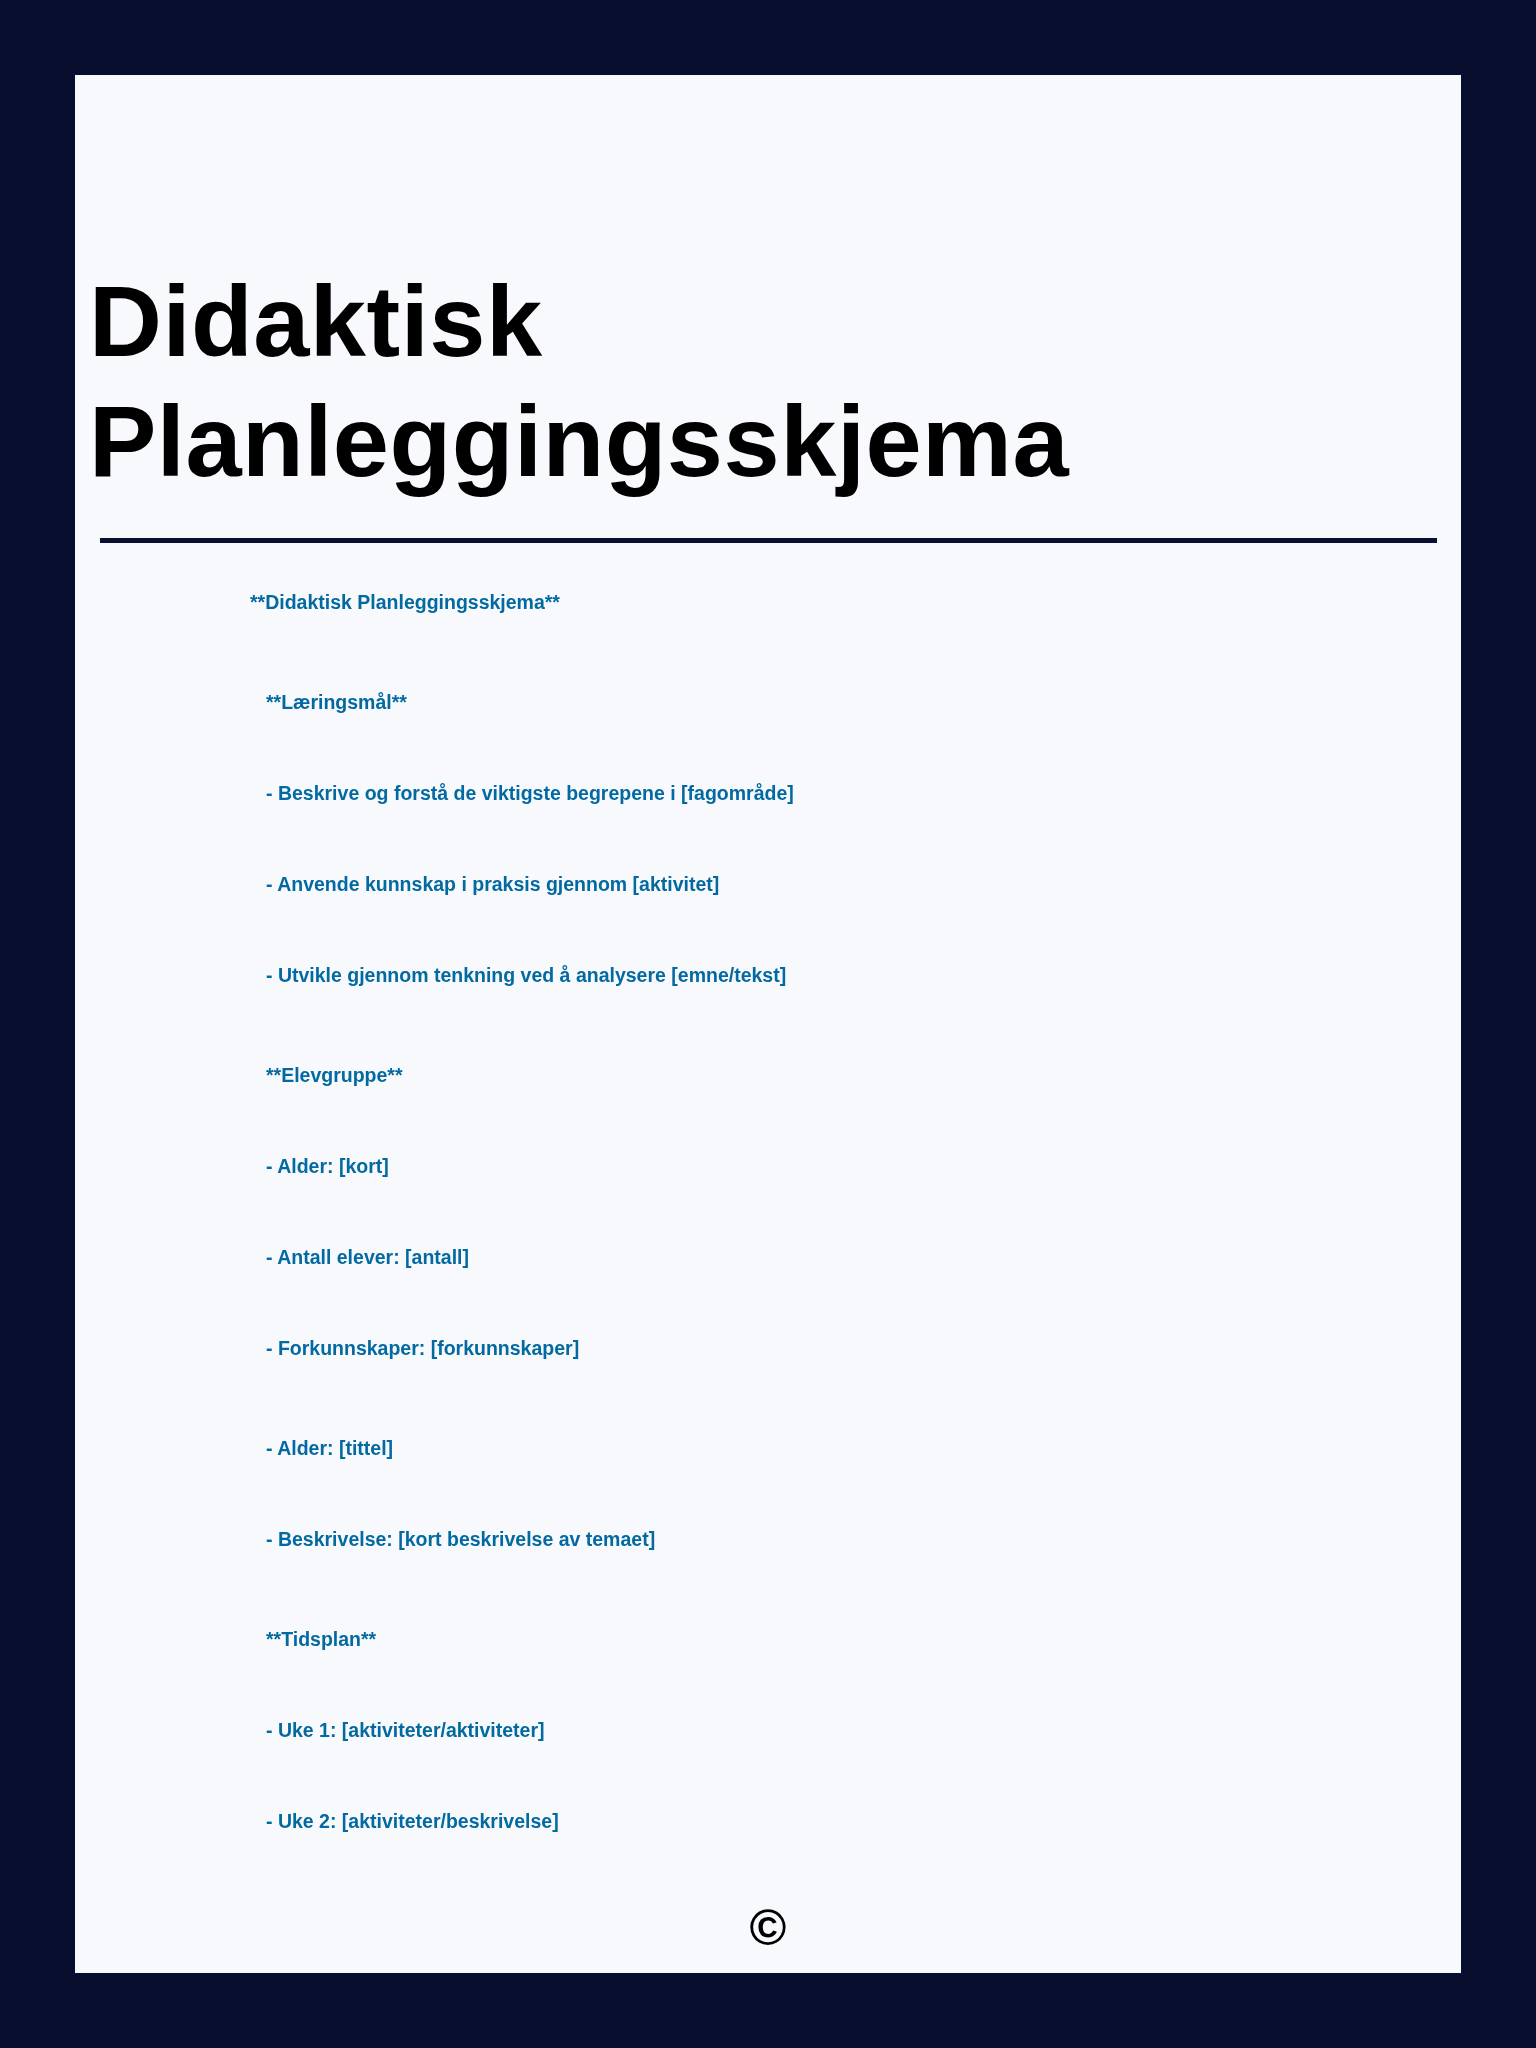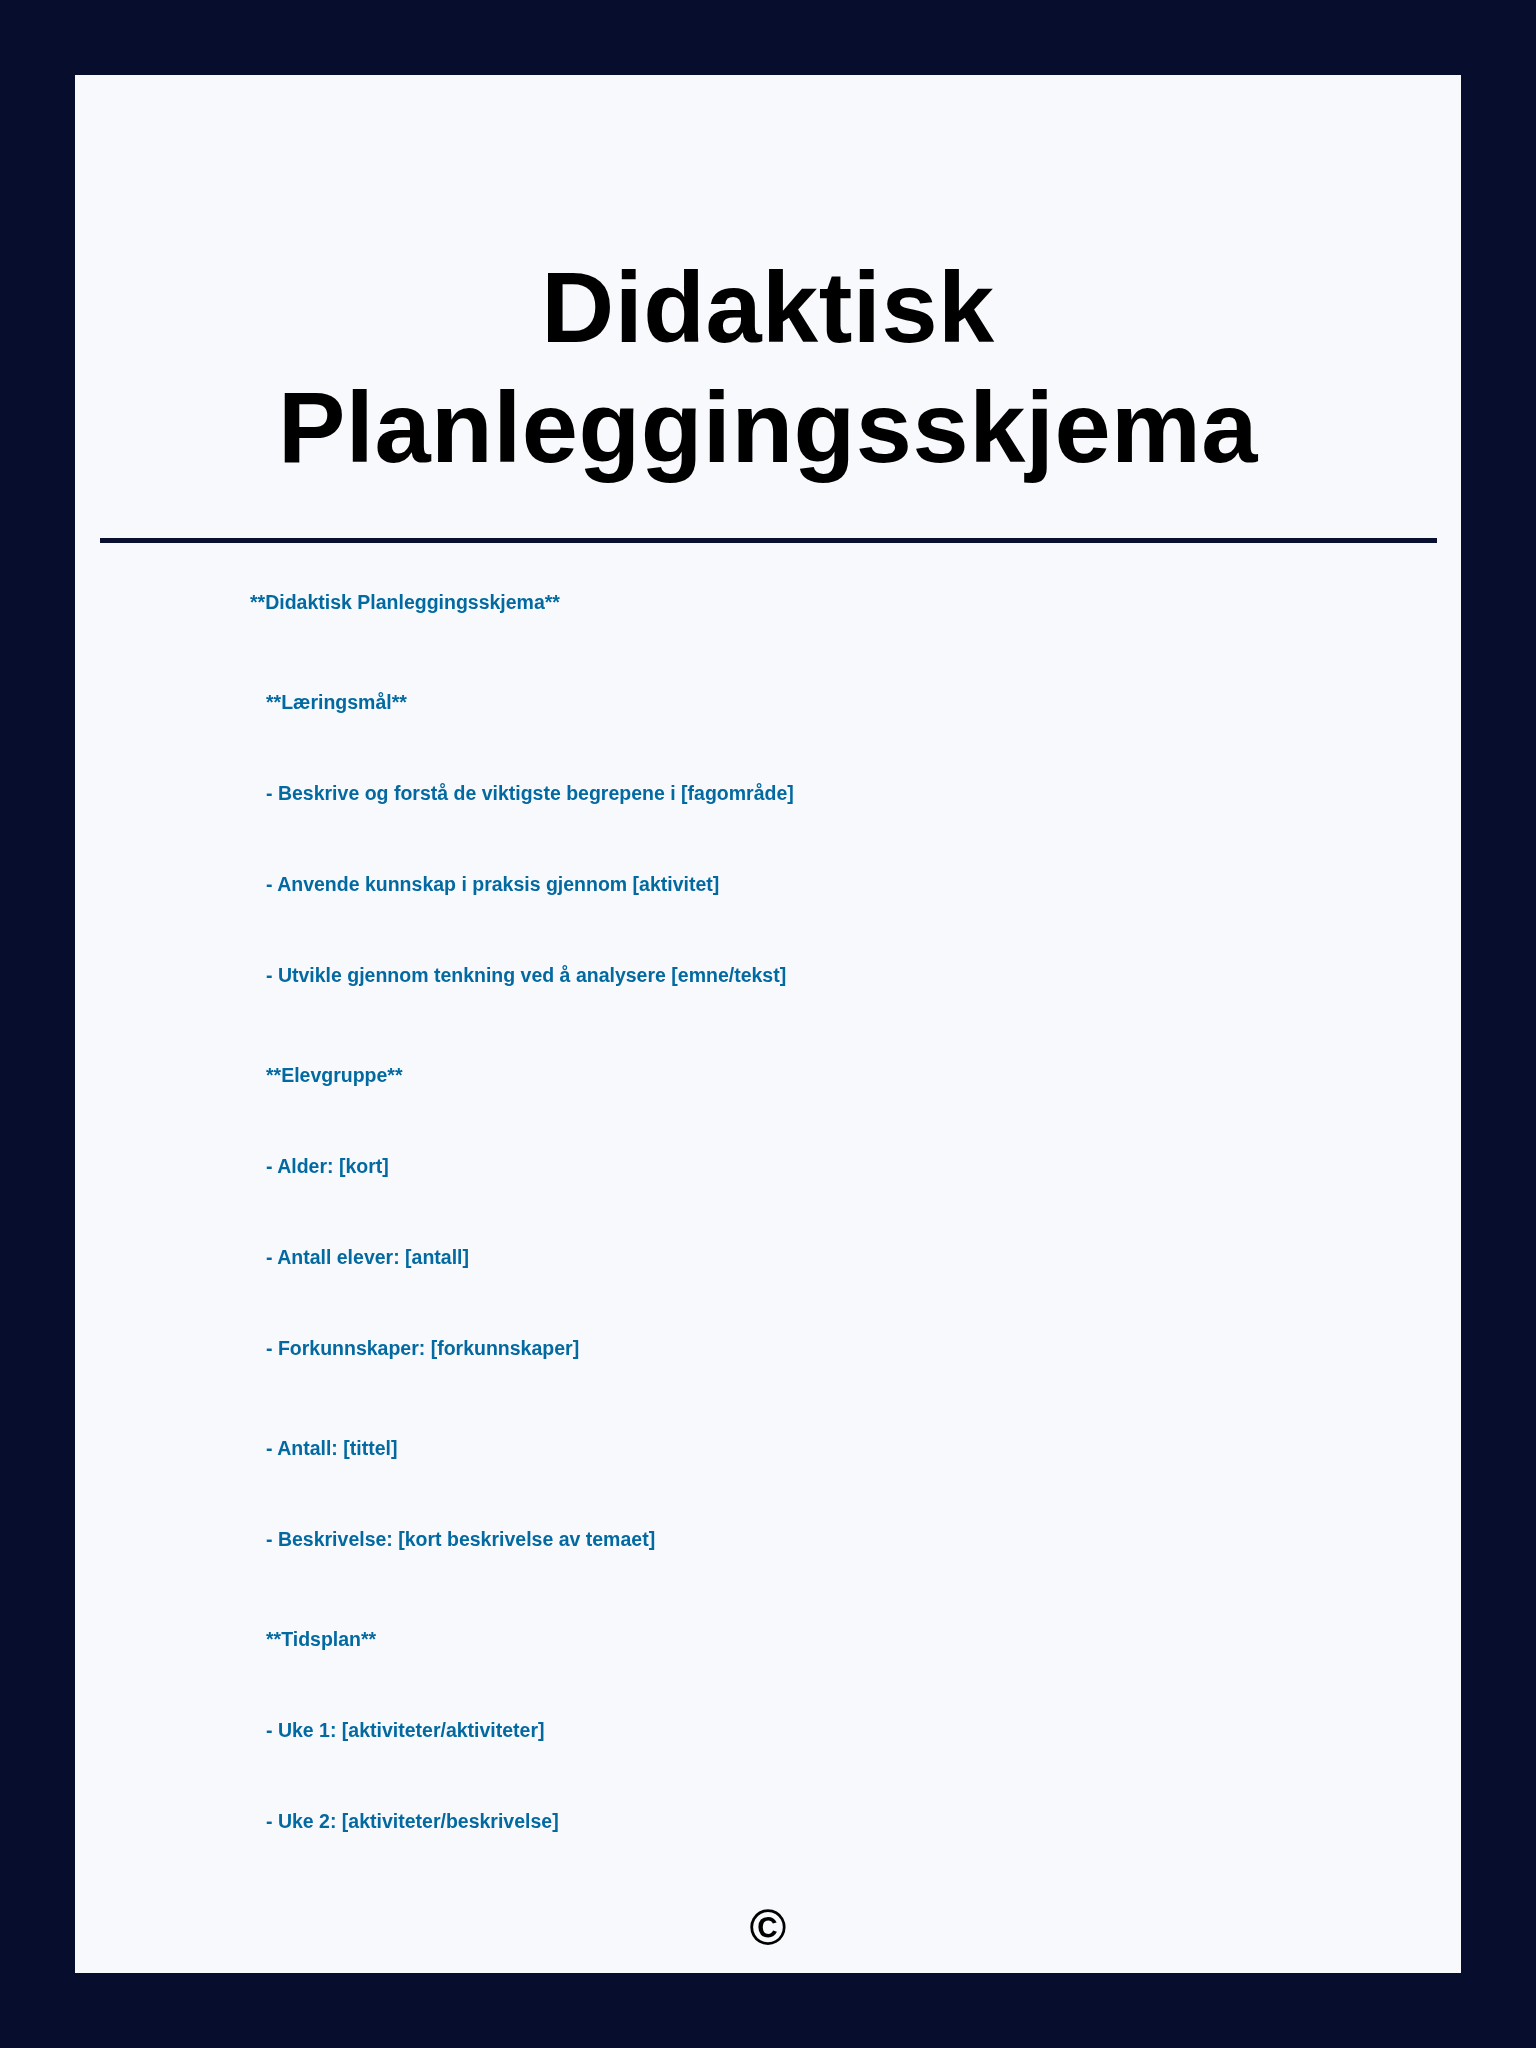--- a/index.html
+++ b/index.html
@@ -20,22 +20,21 @@
       top: 75px;
       width: 1386px;
       height: 1898px;
       background: #f7f9fc;
     }
     .title {
       position: absolute;
       left: 0;
       top: 172px;
       width: 1386px;
-      margin: 0;
-      text-align: center;
+      margin: 14px;
       font-size: 101px;
       line-height: 120px;
       font-weight: bold;
       color: #000000;
       letter-spacing: 0.5px;
     }
     .title span {
       display: block;
     }
     .divider {
@@ -104,21 +103,21 @@
     </div>
 
     <div class="section">
       <p class="line">**Elevgruppe**</p>
       <p class="line">- Alder: [kort]</p>
       <p class="line">- Antall elever: [antall]</p>
       <p class="line">- Forkunnskaper: [forkunnskaper]</p>
     </div>
 
     <div class="section">
-      <p class="line">- Antall: [tittel]</p>
+      <p class="line">- Alder: [tittel]</p>
       <p class="line">- Beskrivelse: [kort beskrivelse av temaet]</p>
     </div>
 
     <div class="section">
       <p class="line">**Tidsplan**</p>
       <p class="line">- Uke 1: [aktiviteter/aktiviteter]</p>
       <p class="line">- Uke 2: [aktiviteter/beskrivelse]</p>
     </div>
   </div>
 

